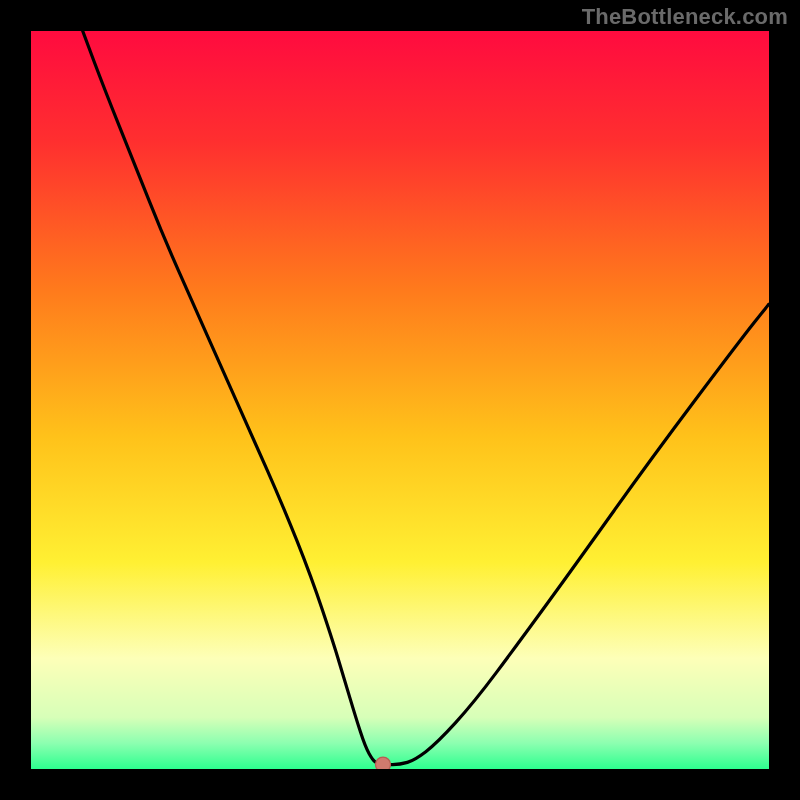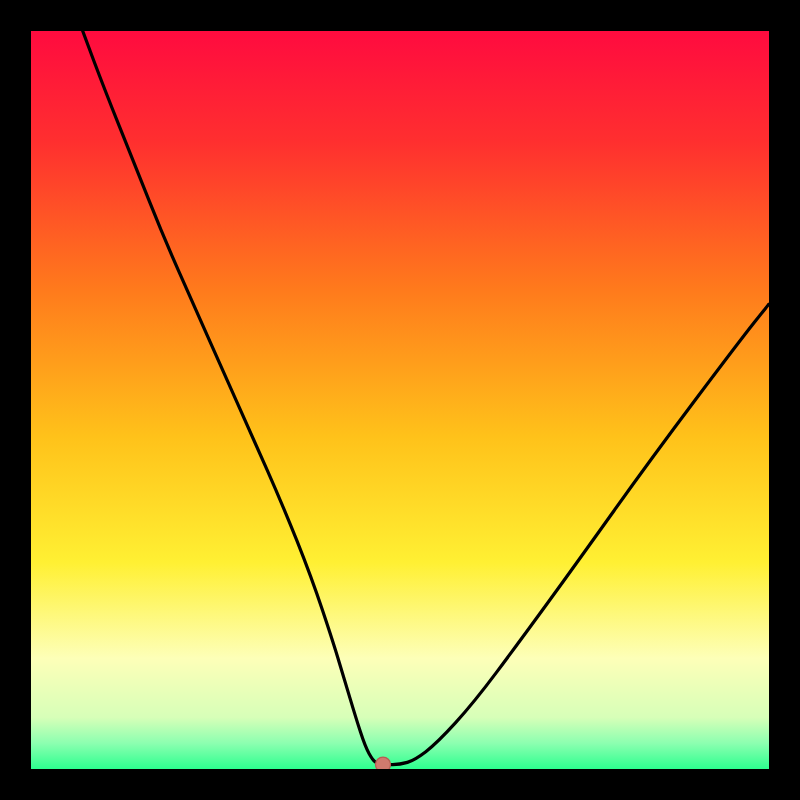--- a/index.html
+++ b/index.html
@@ -33,20 +33,21 @@
     top: 31px;
     width: 738px;
     height: 738px;
   }
   svg { display: block; }
 </style>
 </head>
 <body>
 
 <div class="frame">
+  <div class="watermark">TheBottleneck.com</div>
 
   <div class="plot">
     <svg id="chart-svg" width="738" height="738" viewBox="0 0 738 738">
       <defs>
         <linearGradient id="bg-grad" x1="0" y1="0" x2="0" y2="1">
             <stop offset="0%" stop-color="#ff0b3f"></stop>
             <stop offset="15%" stop-color="#ff2f2f"></stop>
             <stop offset="35%" stop-color="#ff7a1c"></stop>
             <stop offset="55.00000000000001%" stop-color="#ffc21a"></stop>
             <stop offset="72%" stop-color="#fff033"></stop>

